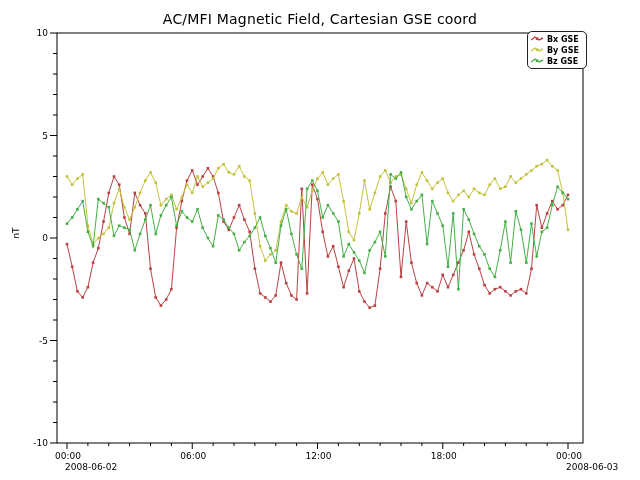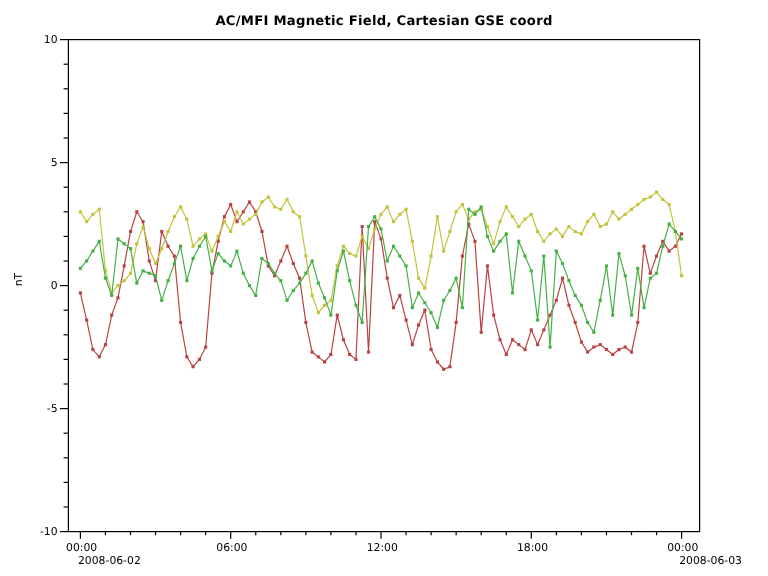--- a/index.html
+++ b/index.html
@@ -3,21 +3,21 @@
 <meta charset="utf-8">
 <style>
   html,body{margin:0;padding:0;background:#fff;}
   .chart-window{
     position:relative;width:640px;height:480px;background:#ffffff;
     font-family:"DejaVu Sans","Liberation Sans",sans-serif;color:#000;
     overflow:hidden;
   }
   .chart-title{
     position:absolute;top:11px;left:0;right:0;text-align:center;
-    font-size:11px;font-weight:bold;letter-spacing:0.2px;
+    font-size:14px;font-weight:normal;letter-spacing:0.2px;
   }
   .y-axis-label{
     position:absolute;left:6px;top:228px;width:20px;
     font-size:9px;transform:rotate(-90deg);transform-origin:center;
     text-align:center;
   }
   svg.plot{position:absolute;left:0;top:0;}
   .legend{
     position:absolute;left:527px;top:31px;width:52px;
     border:1px solid #222;border-radius:5px;background:#fff;
@@ -383,13 +383,36 @@
       <rect x="530.2" y="222.3" width="2.6" height="2.6" fill="#46b046"></rect>
       <rect x="535.4" y="255.1" width="2.6" height="2.6" fill="#46b046"></rect>
       <rect x="540.6" y="230.5" width="2.6" height="2.6" fill="#46b046"></rect>
       <rect x="545.8" y="226.4" width="2.6" height="2.6" fill="#46b046"></rect>
       <rect x="551.0" y="203.9" width="2.6" height="2.6" fill="#46b046"></rect>
       <rect x="556.3" y="185.4" width="2.6" height="2.6" fill="#46b046"></rect>
       <rect x="561.5" y="191.6" width="2.6" height="2.6" fill="#46b046"></rect>
       <rect x="566.7" y="197.8" width="2.6" height="2.6" fill="#46b046"></rect>
     </svg>
 
+  <div class="legend">
+    <div class="legend-row">
+      <svg width="13" height="8" class="legend-icon">
+        <polyline points="0,5 4,2 8,5 12,3" fill="none" stroke-width="1.4" stroke="#b94343"></polyline>
+        <rect x="4.8" y="2.4" width="2.6" height="2.6" fill="#b94343"></rect>
+      </svg>
+      <span>Bx GSE</span>
+    </div>
+    <div class="legend-row">
+      <svg width="13" height="8" class="legend-icon">
+        <polyline points="0,5 4,2 8,5 12,3" fill="none" stroke-width="1.4" stroke="#c3c33c"></polyline>
+        <rect x="4.8" y="2.4" width="2.6" height="2.6" fill="#c3c33c"></rect>
+      </svg>
+      <span>By GSE</span>
+    </div>
+    <div class="legend-row">
+      <svg width="13" height="8" class="legend-icon">
+        <polyline points="0,5 4,2 8,5 12,3" fill="none" stroke-width="1.4" stroke="#46b046"></polyline>
+        <rect x="4.8" y="2.4" width="2.6" height="2.6" fill="#46b046"></rect>
+      </svg>
+      <span>Bz GSE</span>
+    </div>
+  </div>
 </div>
 
 </body></html>

